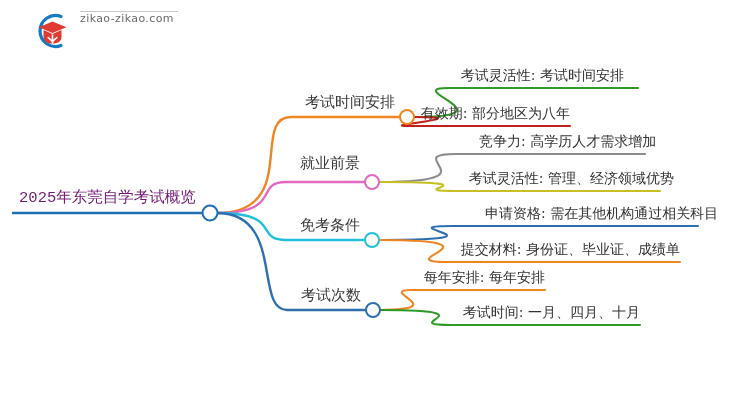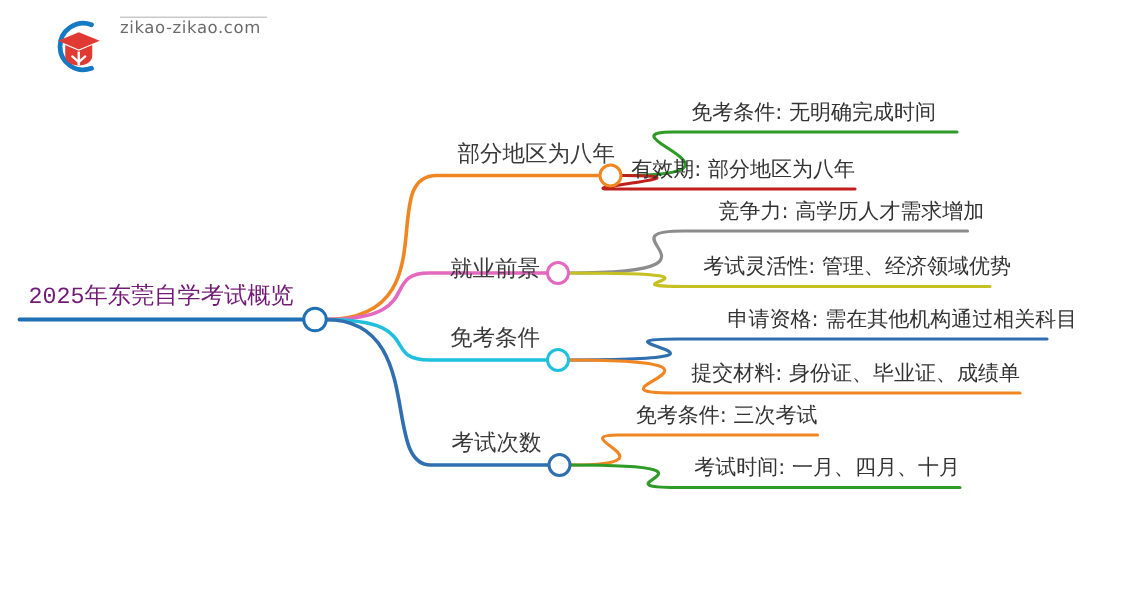--- a/index.html
+++ b/index.html
@@ -131,26 +131,26 @@
       <path d="M 379 240 C 514.45 240, 382.608125 262, 448.828125 262 L 680 262" fill="none" stroke="#ef8622" stroke-width="2.1" stroke-linecap="round"></path>
       <circle cx="372" cy="240" r="7" fill="#ffffff" stroke="#20c0dd" stroke-width="2"></circle>
       <path d="M 217 213 C 284.5 213, 254 310, 287 310 L 367 310" fill="none" stroke="#2f6fb0" stroke-width="2.4" stroke-linecap="round"></path>
       <path d="M 380 310 C 454.25 310, 375.528125 290, 411.828125 290 L 545 290" fill="none" stroke="#ef8622" stroke-width="2.1" stroke-linecap="round"></path>
       <path d="M 380 310 C 497 310, 393.628125 325, 450.828125 325 L 640 325" fill="none" stroke="#2e9b26" stroke-width="2.1" stroke-linecap="round"></path>
       <circle cx="373" cy="310" r="7" fill="#ffffff" stroke="#2f6fb0" stroke-width="2"></circle>
       <circle cx="210" cy="213" r="7.5" fill="#ffffff" stroke="#1f6fb4" stroke-width="2"></circle>
     </svg>
   <div id="labels">
       <div class="node-label root-label" style="left: 19.0469px; top: 191px;">2025年东莞自学考试概览</div>
-      <div class="node-label branch-label" style="left: 305px; top: 95px;">部分地区为八年</div>
-      <div class="node-label leaf-label" style="left: 460.828px; top: 68px;">免考条件: 无明确完成时间</div>
+      <div class="node-label branch-label" style="left: 305px; top: 95px;">考试时间安排</div>
+      <div class="node-label leaf-label" style="left: 460.828px; top: 68px;">考试灵活性: 考试时间安排</div>
       <div class="node-label leaf-label" style="left: 420.828px; top: 106px;">有效期: 部分地区为八年</div>
-      <div class="node-label branch-label" style="left: 300px; top: 172px; text-align: right;">就业前景</div>
+      <div class="node-label branch-label" style="left: 300px; top: 156px; text-align: right;">就业前景</div>
       <div class="node-label leaf-label" style="left: 479px; top: 134px;">竞争力: 高学历人才需求增加</div>
       <div class="node-label leaf-label" style="left: 468.828px; top: 171px;">考试灵活性: 管理、经济领域优势</div>
       <div class="node-label branch-label" style="left: 300px; top: 218px;">免考条件</div>
       <div class="node-label leaf-label" style="left: 473px; top: 206px; padding-left: 12px;">申请资格: 需在其他机构通过相关科目</div>
       <div class="node-label leaf-label" style="left: 460.828px; top: 242px;">提交材料: 身份证、毕业证、成绩单</div>
       <div class="node-label branch-label" style="left: 301px; top: 288px;">考试次数</div>
-      <div class="node-label leaf-label" style="left: 423.828px; top: 270px;">免考条件: 三次考试</div>
+      <div class="node-label leaf-label" style="left: 423.828px; top: 270px;">每年安排: 每年安排</div>
       <div class="node-label leaf-label" style="left: 462.828px; top: 305px;">考试时间: 一月、四月、十月</div>
     </div>
 </div>
 
 </body></html>

